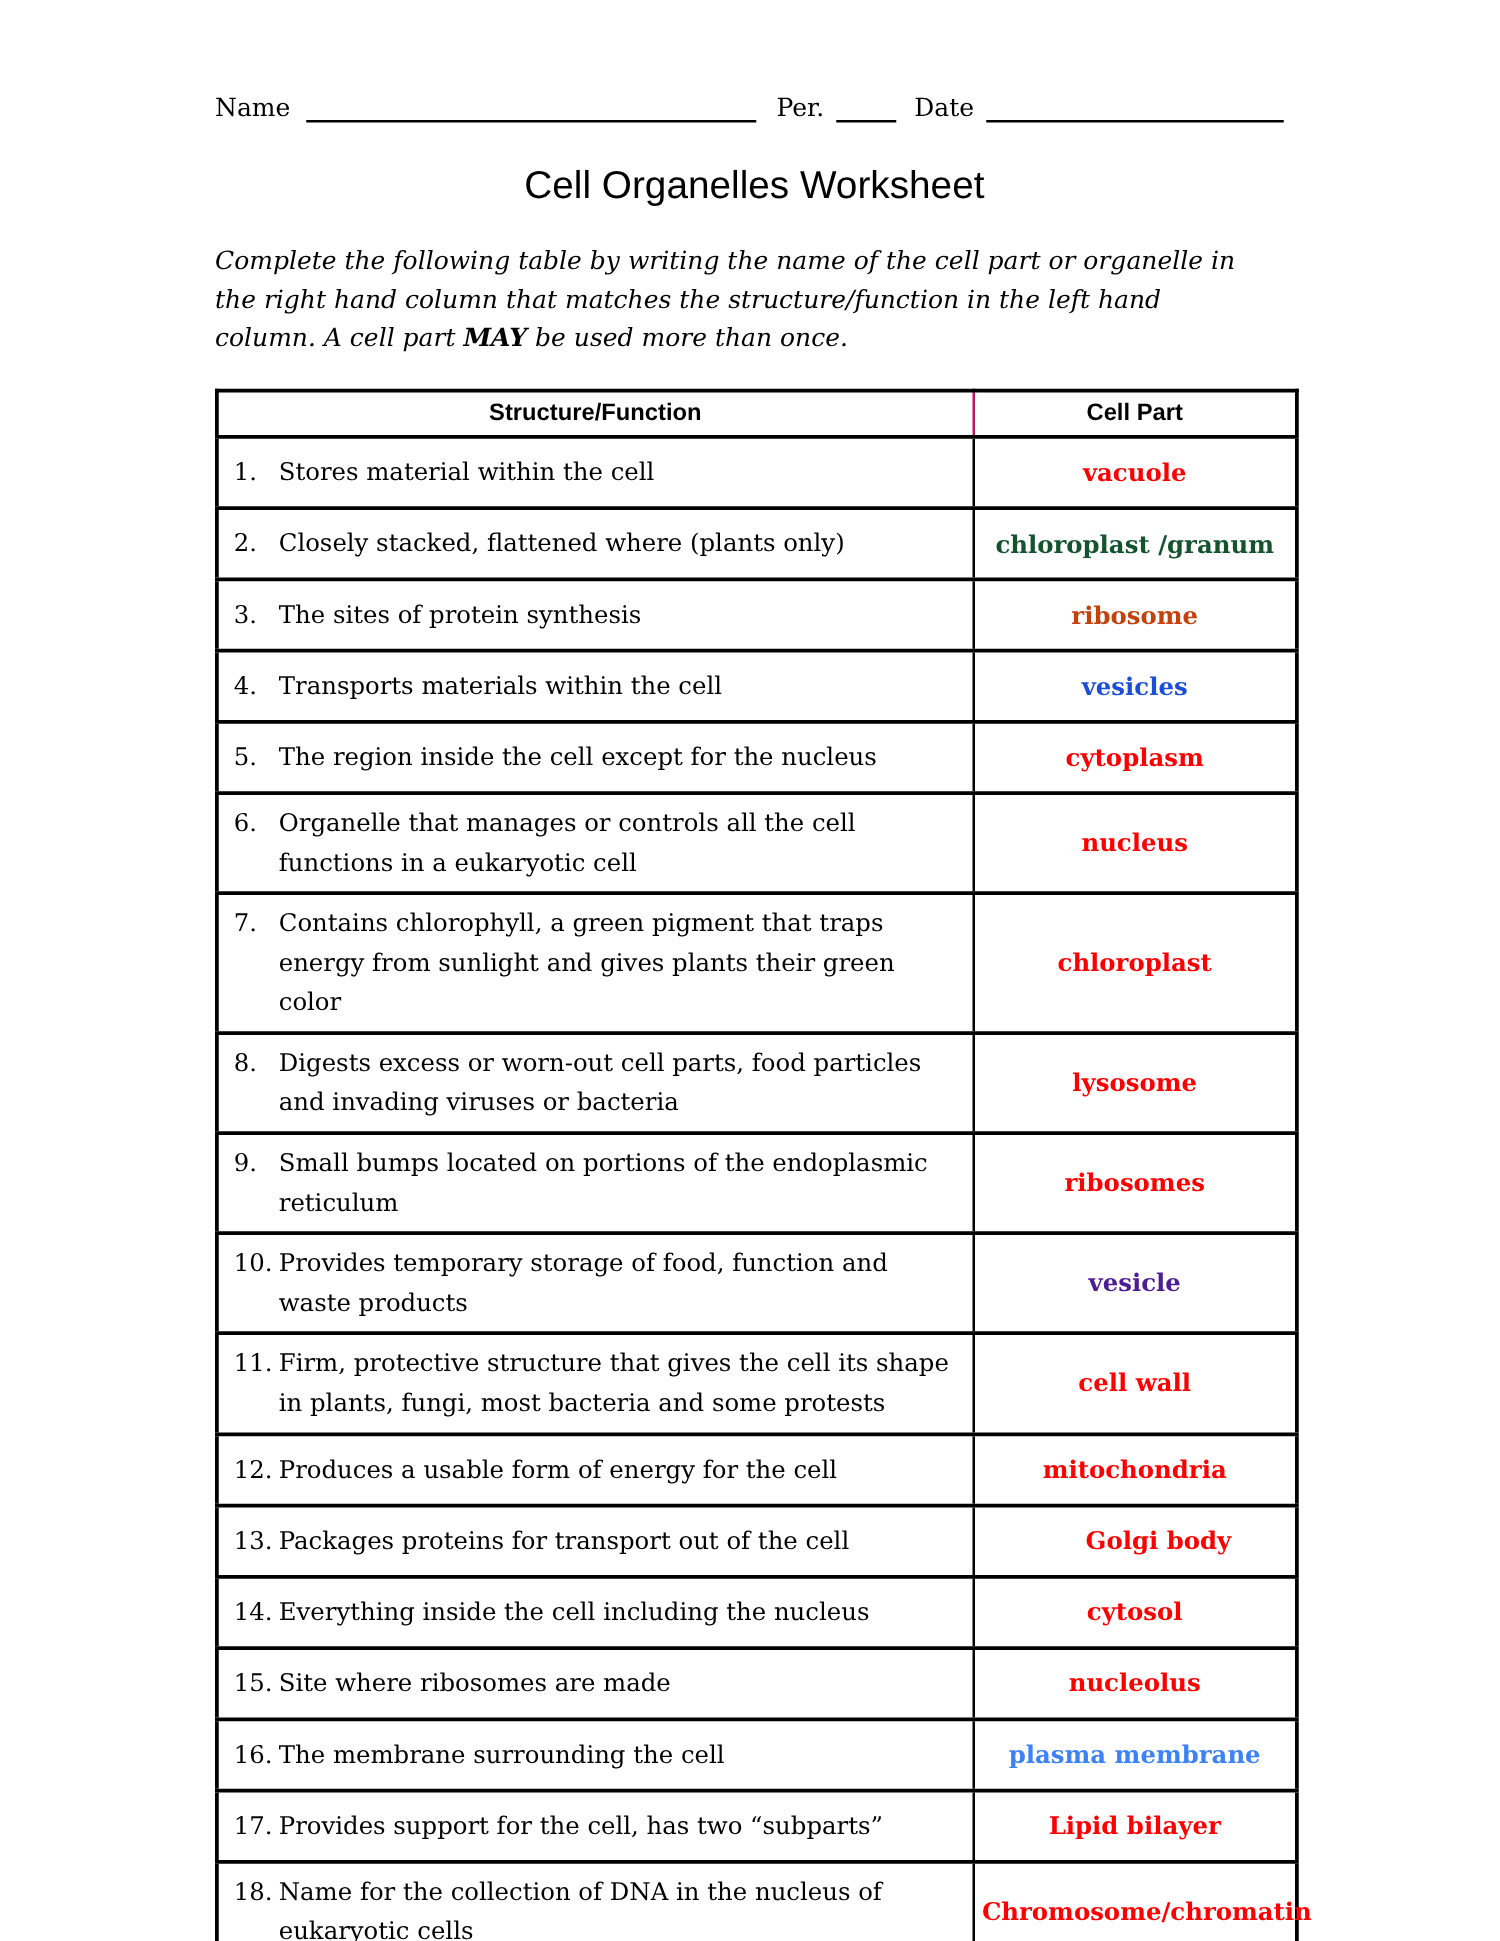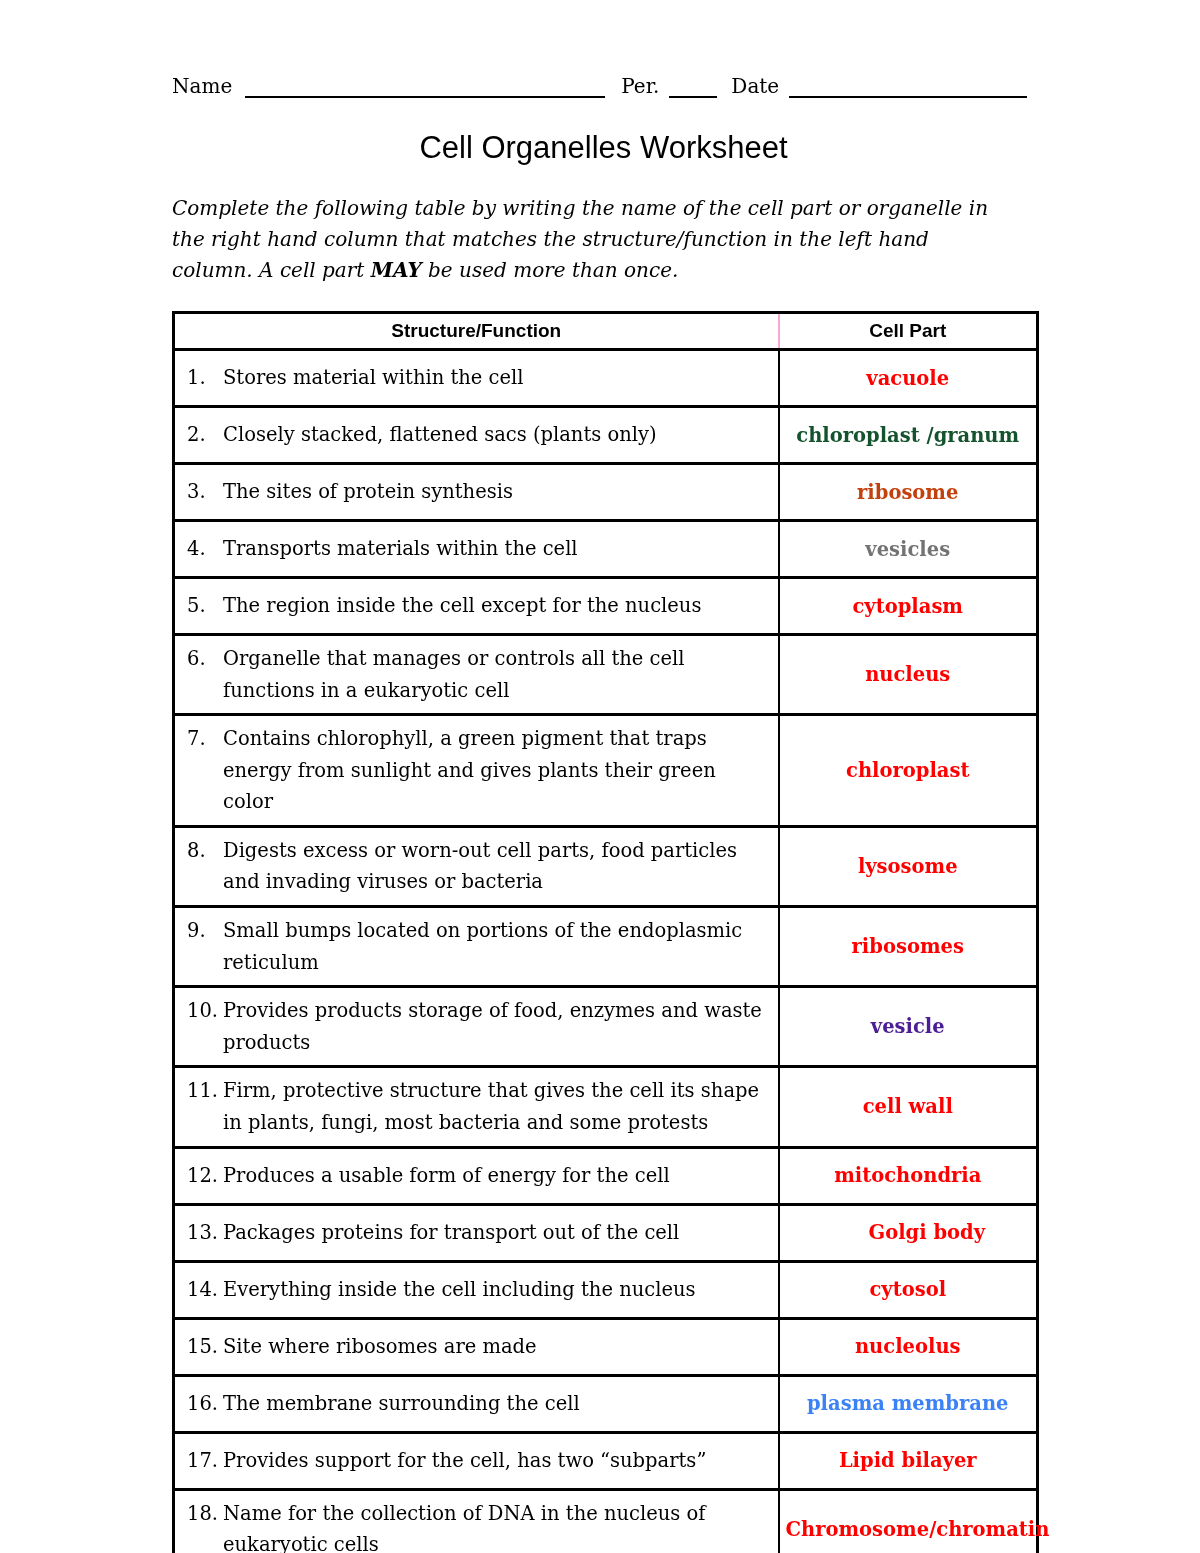--- a/index.html
+++ b/index.html
@@ -59,21 +59,21 @@
     border: 3px solid #000;
     table-layout: fixed;
   }
   table.ws col.c1 { width: 605px; }
   table.ws col.c2 { width: 259px; }
   table.ws th {
     font-family: "Liberation Sans", sans-serif;
     font-weight: bold;
     font-size: 19px;
     height: 37px;
-    border: 2px solid #f9a8d4;
+    border: 2px solid #be185d;
     text-align: center;
     vertical-align: middle;
   }
   table.ws td {
     border-left: 2px solid #000;
     border-right: 2px solid #000;
     border-top: 3px solid #000;
     border-bottom: 3px solid #000;
     height: 57px;
     vertical-align: middle;
@@ -126,21 +126,21 @@
         <span class="qtext">Stores material within the cell</span>
       </div>
     </td>
     <td class="acell" style="color: rgb(255, 0, 0);">vacuole</td>
   </tr>
 
   <tr>
     <td class="qcell">
       <div class="qwrap">
         <span class="qnum">2.</span>
-        <span class="qtext">Closely stacked, flattened sacs (plants only)</span>
+        <span class="qtext">Closely stacked, flattened where (plants only)</span>
       </div>
     </td>
     <td class="acell" style="color: #14532d; margin-left: 12px;">chloroplast /granum</td>
   </tr>
 
   <tr>
     <td class="qcell">
       <div class="qwrap">
         <span class="qnum">3.</span>
         <span class="qtext">The sites of protein synthesis</span>
@@ -149,21 +149,21 @@
     <td class="acell" style="color: #c2410c;">ribosome</td>
   </tr>
 
   <tr>
     <td class="qcell">
       <div class="qwrap">
         <span class="qnum">4.</span>
         <span class="qtext">Transports materials within the cell</span>
       </div>
     </td>
-    <td class="acell" style="color: #737373;">vesicles</td>
+    <td class="acell" style="color: #1d4ed8;">vesicles</td>
   </tr>
 
   <tr>
     <td class="qcell">
       <div class="qwrap">
         <span class="qnum">5.</span>
         <span class="qtext">The region inside the cell except for the nucleus</span>
       </div>
     </td>
     <td class="acell" style="color: rgb(255, 0, 0);">cytoplasm</td>
@@ -206,21 +206,21 @@
         <span class="qtext">Small bumps located on portions of the endoplasmic reticulum</span>
       </div>
     </td>
     <td class="acell" style="color: rgb(255, 0, 0);">ribosomes</td>
   </tr>
 
   <tr>
     <td class="qcell">
       <div class="qwrap">
         <span class="qnum">10.</span>
-        <span class="qtext">Provides products storage of food, enzymes and waste products</span>
+        <span class="qtext">Provides temporary storage of food, function and waste products</span>
       </div>
     </td>
     <td class="acell" style="color: #4c1d95;">vesicle</td>
   </tr>
 
   <tr>
     <td class="qcell">
       <div class="qwrap">
         <span class="qnum">11.</span>
         <span class="qtext">Firm, protective structure that gives the cell its shape in plants, fungi, most bacteria and some protests</span>

